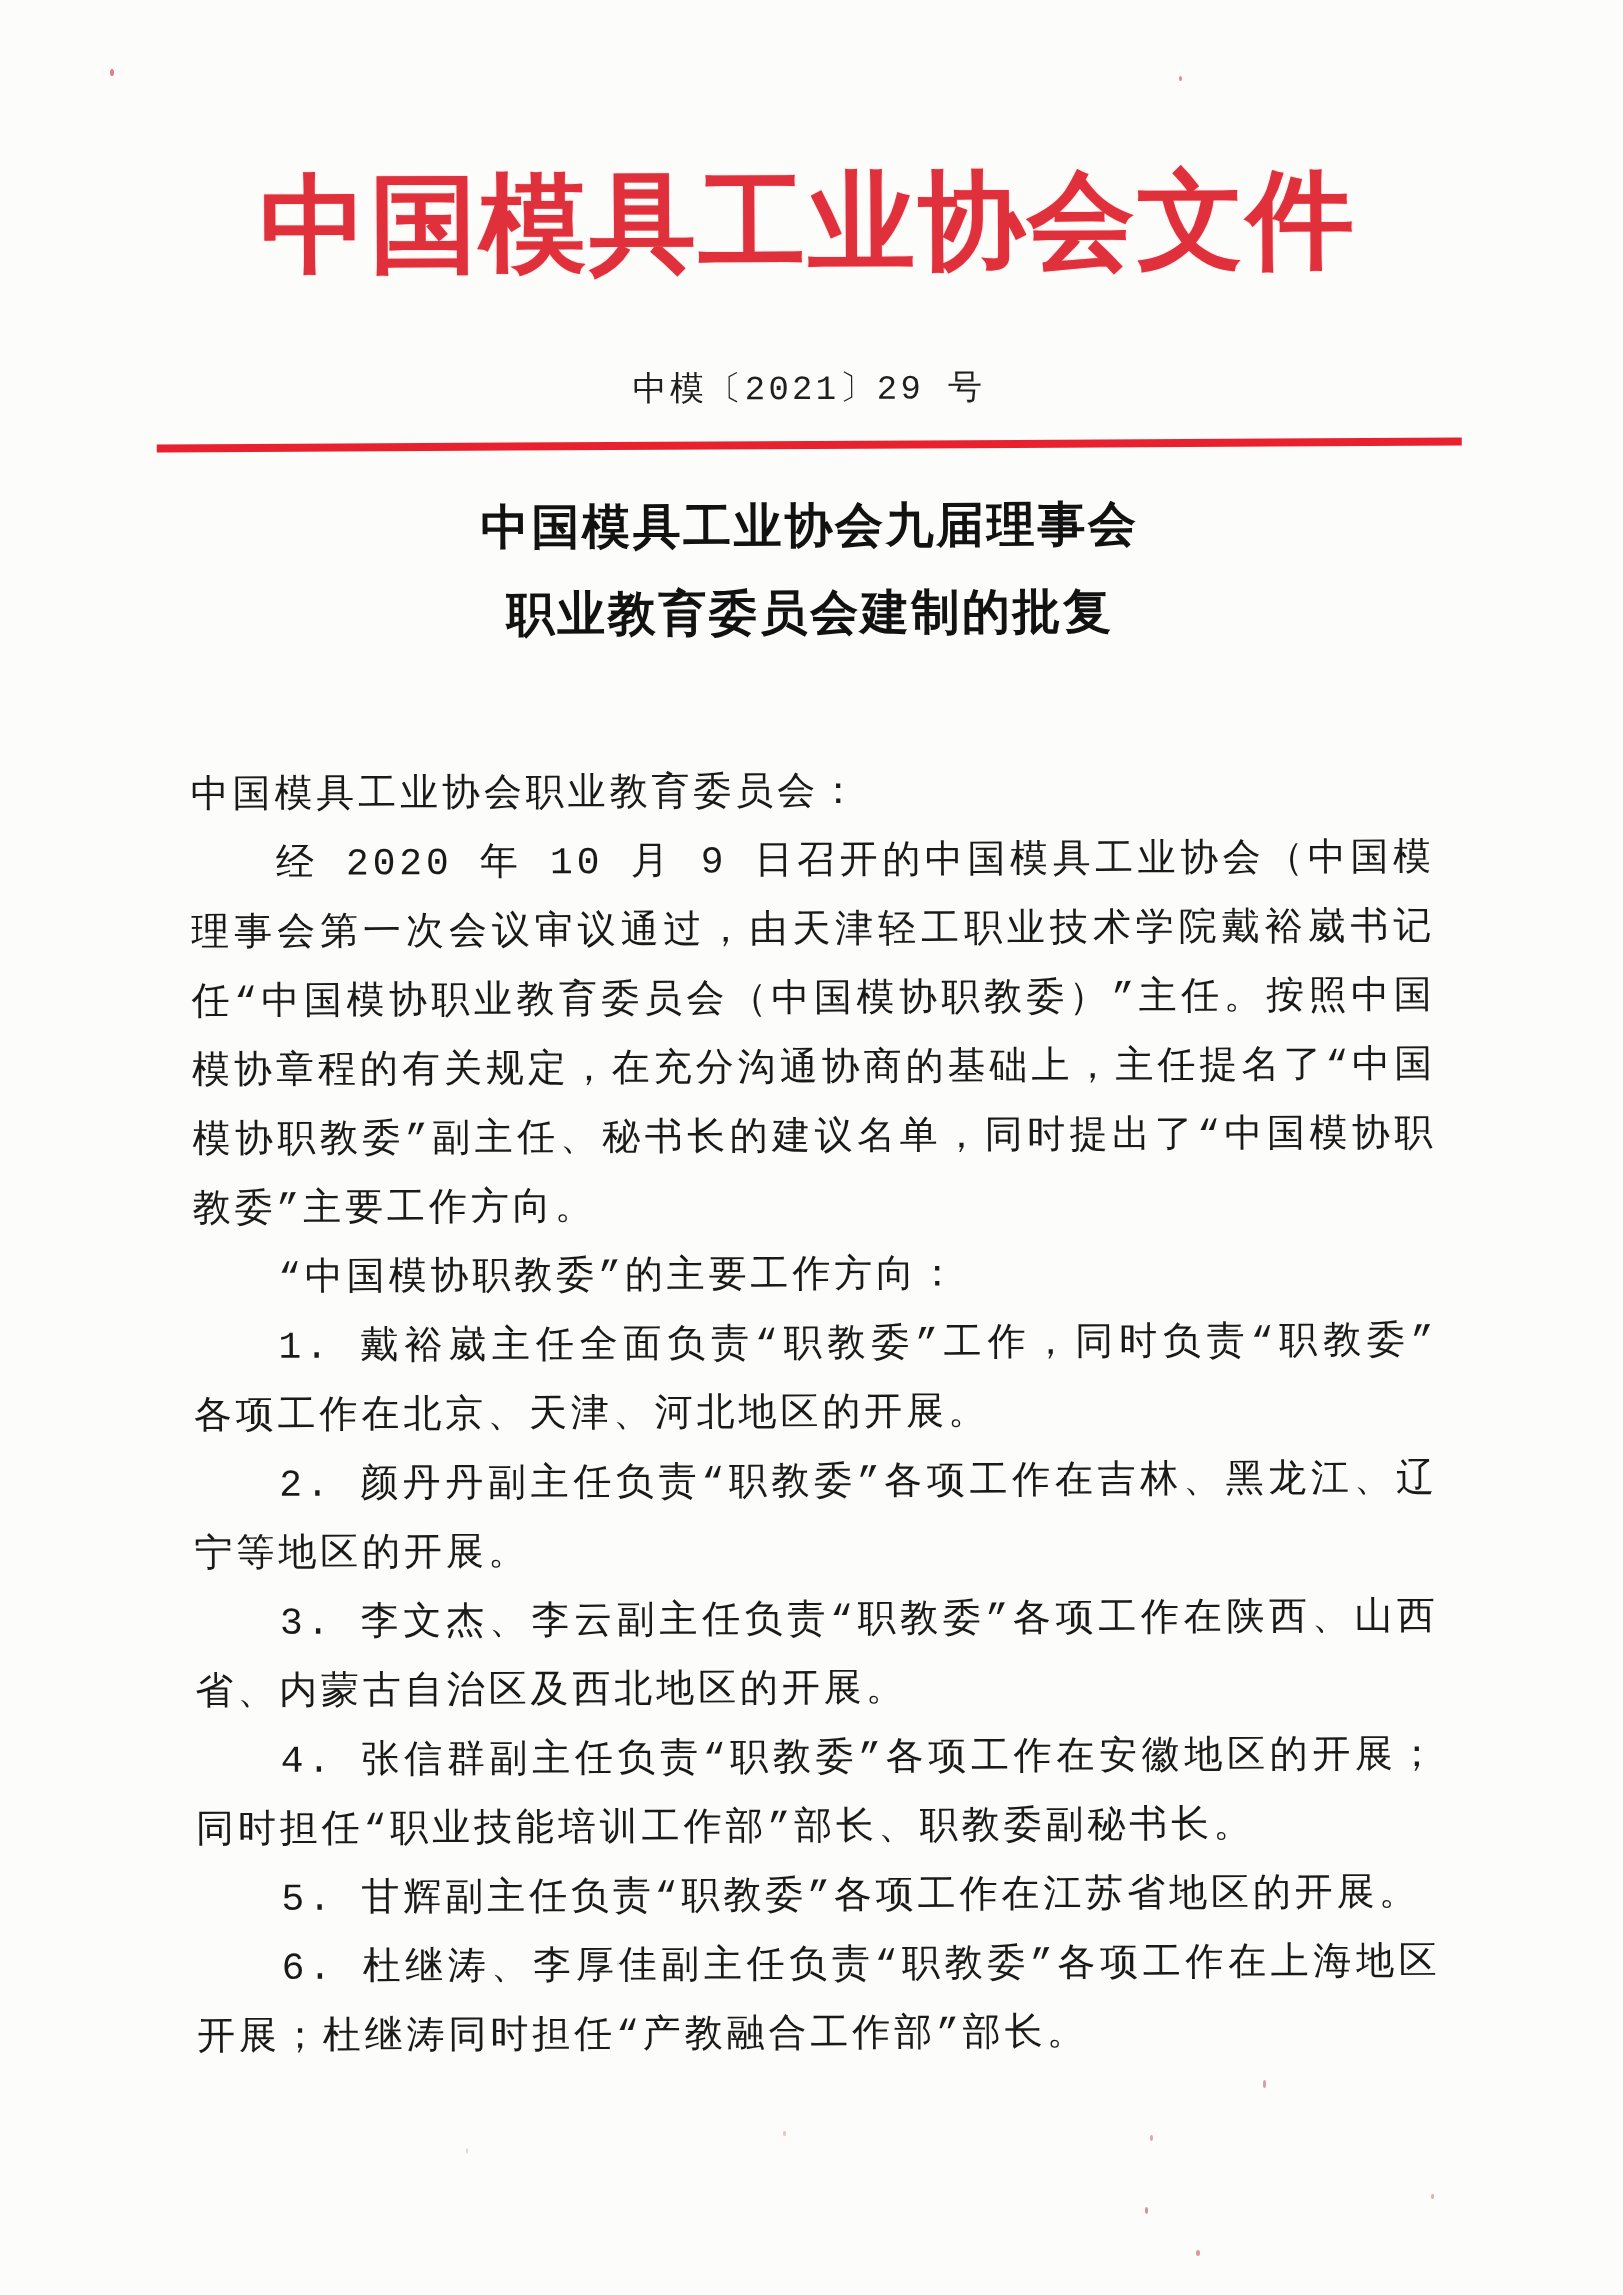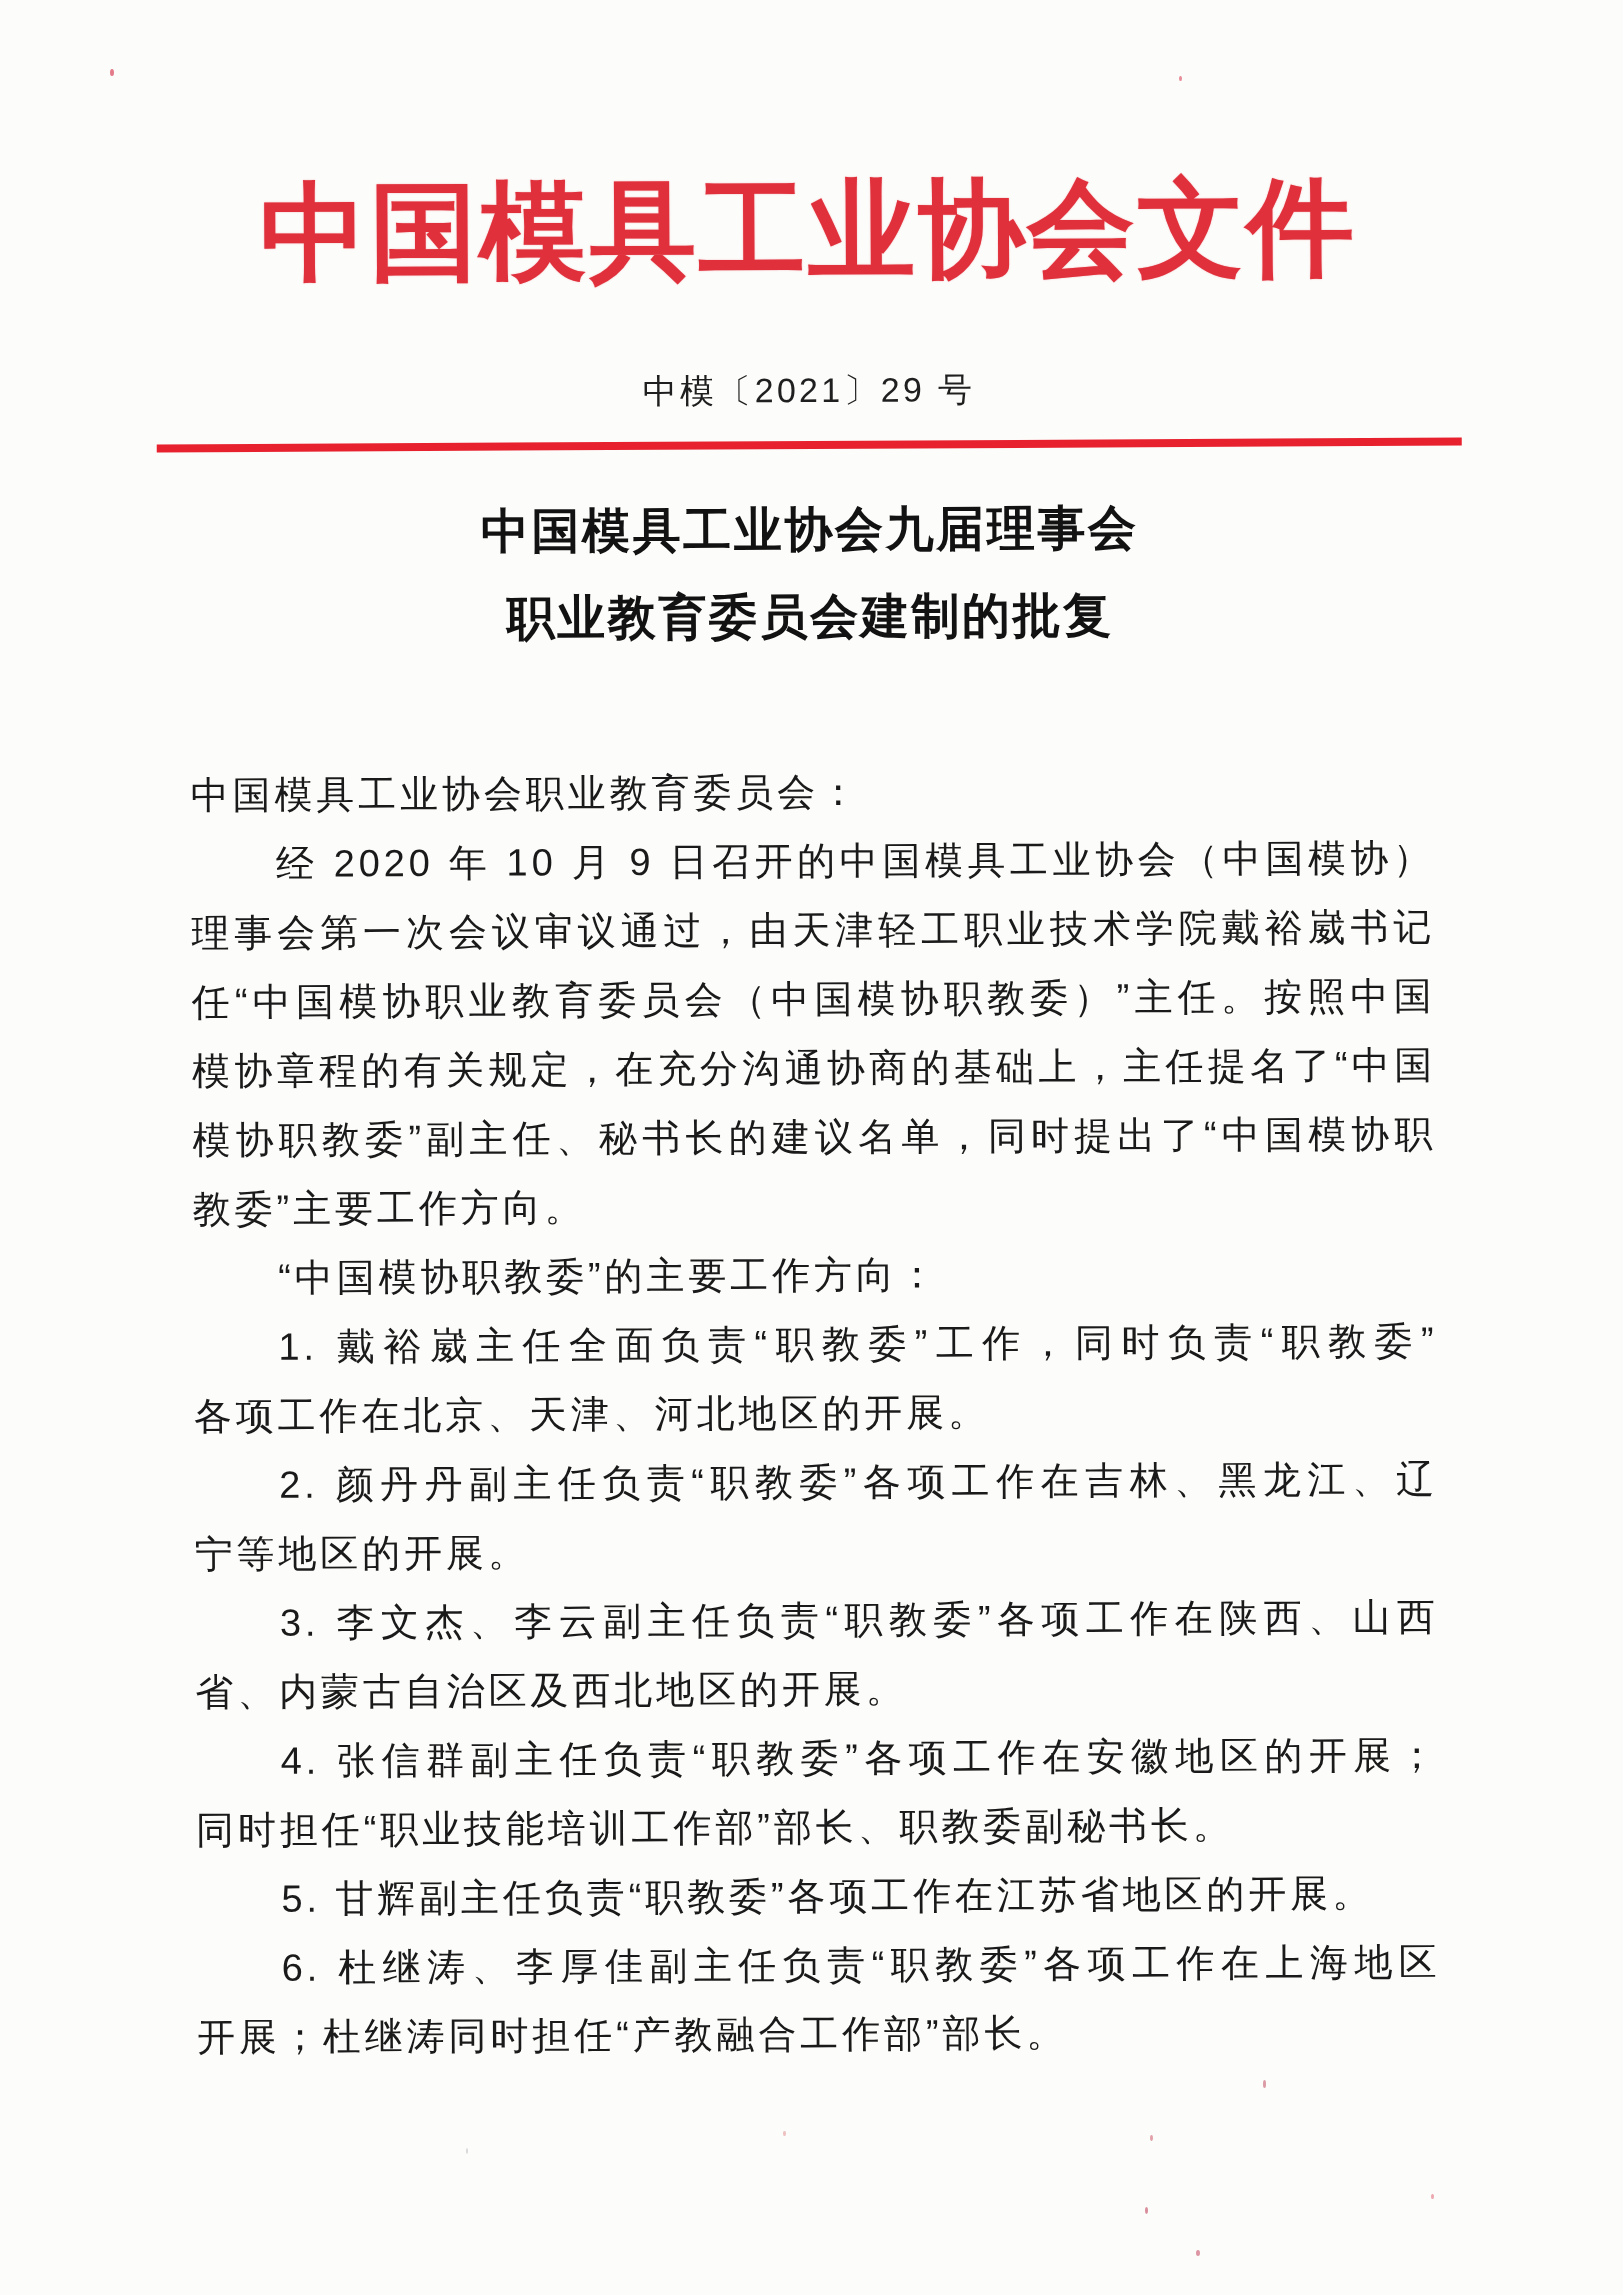--- a/index.html
+++ b/index.html
@@ -6,21 +6,21 @@
     margin: 0;
     padding: 0;
     background: #ffffff;
   }
   .page {
     position: relative;
     width: 1623px;
     height: 2295px;
     background: #fcfcfa;
     overflow: hidden;
-    font-family: Liberation Sans, sans-serif;
+    font-family: Liberation Mono, monospace;
   }
   
   .content {
     position: absolute;
     inset: 0;
     transform: rotate(-0.3deg);
     transform-origin: 50% 38%;
   }
   .org-title {
     position: absolute;

